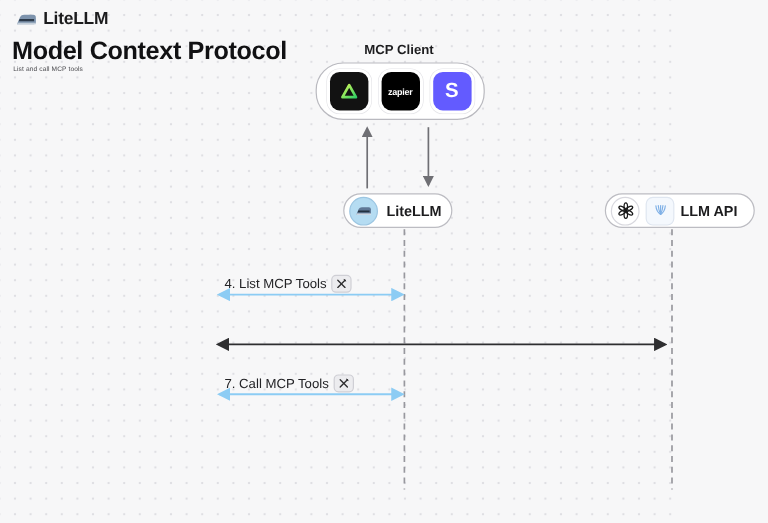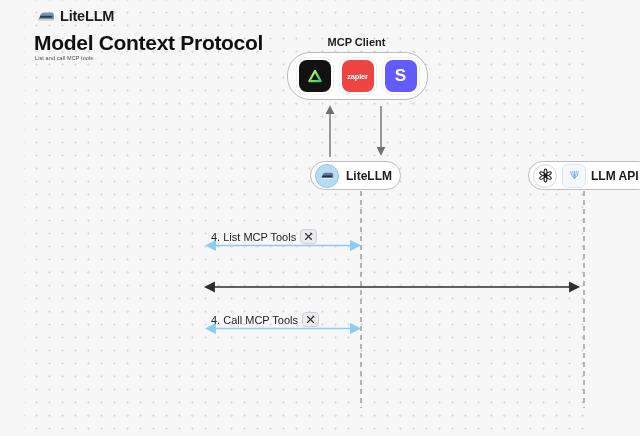--- a/index.html
+++ b/index.html
@@ -8,21 +8,20 @@
     font-family:"Liberation Sans","DejaVu Sans",sans-serif;
     background:#f7f7f8;
     overflow:hidden;
   }
   .canvas{
     position:relative;width:564px;height:436px;
     background-color:#f7f7f8;
     background-image:radial-gradient(#dfdfe3 1px, transparent 1.3px);
     background-size:13px 13px;
     background-position:6px 6px;
-    margin-left:24px;
   }
   .overlay{position:absolute;left:0;top:0;width:640px;height:436px;pointer-events:none;}
 
   
   .brand-row{position:absolute;left:13px;top:8px;display:flex;align-items:center;gap:5px;}
   .brand-name{font-size:14.5px;font-weight:700;color:#1c1c1e;letter-spacing:-0.2px;}
   .page-title{position:absolute;left:10px;top:31px;font-size:21px;font-weight:700;color:#111113;letter-spacing:-0.3px;}
   .page-subtitle{position:absolute;left:11px;top:55px;font-size:5.5px;color:#4a4a4e;letter-spacing:0.1px;}
 
   
@@ -31,21 +30,21 @@
     position:absolute;left:263px;top:52px;width:139px;height:46px;
     background:#ffffff;border:1px solid #b9b9bf;border-radius:23px;
     display:flex;align-items:center;justify-content:center;gap:11px;
   }
   .tool-tile{
     width:32px;height:32px;border-radius:8px;
     display:flex;align-items:center;justify-content:center;
     box-shadow:0 0 0 2.5px #ffffff, 0 0 0 3px #e3e3e7, 0 1px 3px rgba(0,0,0,.12);
   }
   .tile-dark{background:#121212;}
-  .tile-zapier{background:#ef4444;align-items:center;}
+  .tile-zapier{background:#000000;align-items:center;}
   .tile-stripe{background:#635BFF;}
   .zapier-word{color:#fff;font-size:7.5px;font-weight:700;letter-spacing:-0.2px;}
   .stripe-letter{color:#fff;font-size:17px;font-weight:700;}
 
   
   .node{
     position:absolute;height:29px;background:#ffffff;border:1px solid #bcbcc2;border-radius:15px;
     display:flex;align-items:center;box-sizing:border-box;padding:0 10px 0 4px;gap:7px;
   }
   .node-litellm{left:286px;top:161px;width:91px;}
@@ -198,21 +197,21 @@
           <path d="M2 10 L10 2"></path>
           <path d="M2 2 L10 10"></path>
           <path d="M9 1.2 Q10.8 1.2 10.8 3" stroke-width="1.1"></path>
         </g>
       </svg>
     </span>
   </div>
 
 
   <div class="msg msg-3">
-    <span>4. Call MCP Tools</span>
+    <span>7. Call MCP Tools</span>
     <span class="tool-badge">
       <svg width="9" height="9" viewBox="0 0 12 12">
         <g stroke="#2e2e30" stroke-width="1.5" fill="none" stroke-linecap="round">
           <path d="M2 10 L10 2"></path>
           <path d="M2 2 L10 10"></path>
           <path d="M9 1.2 Q10.8 1.2 10.8 3" stroke-width="1.1"></path>
         </g>
       </svg>
     </span>
   </div>

